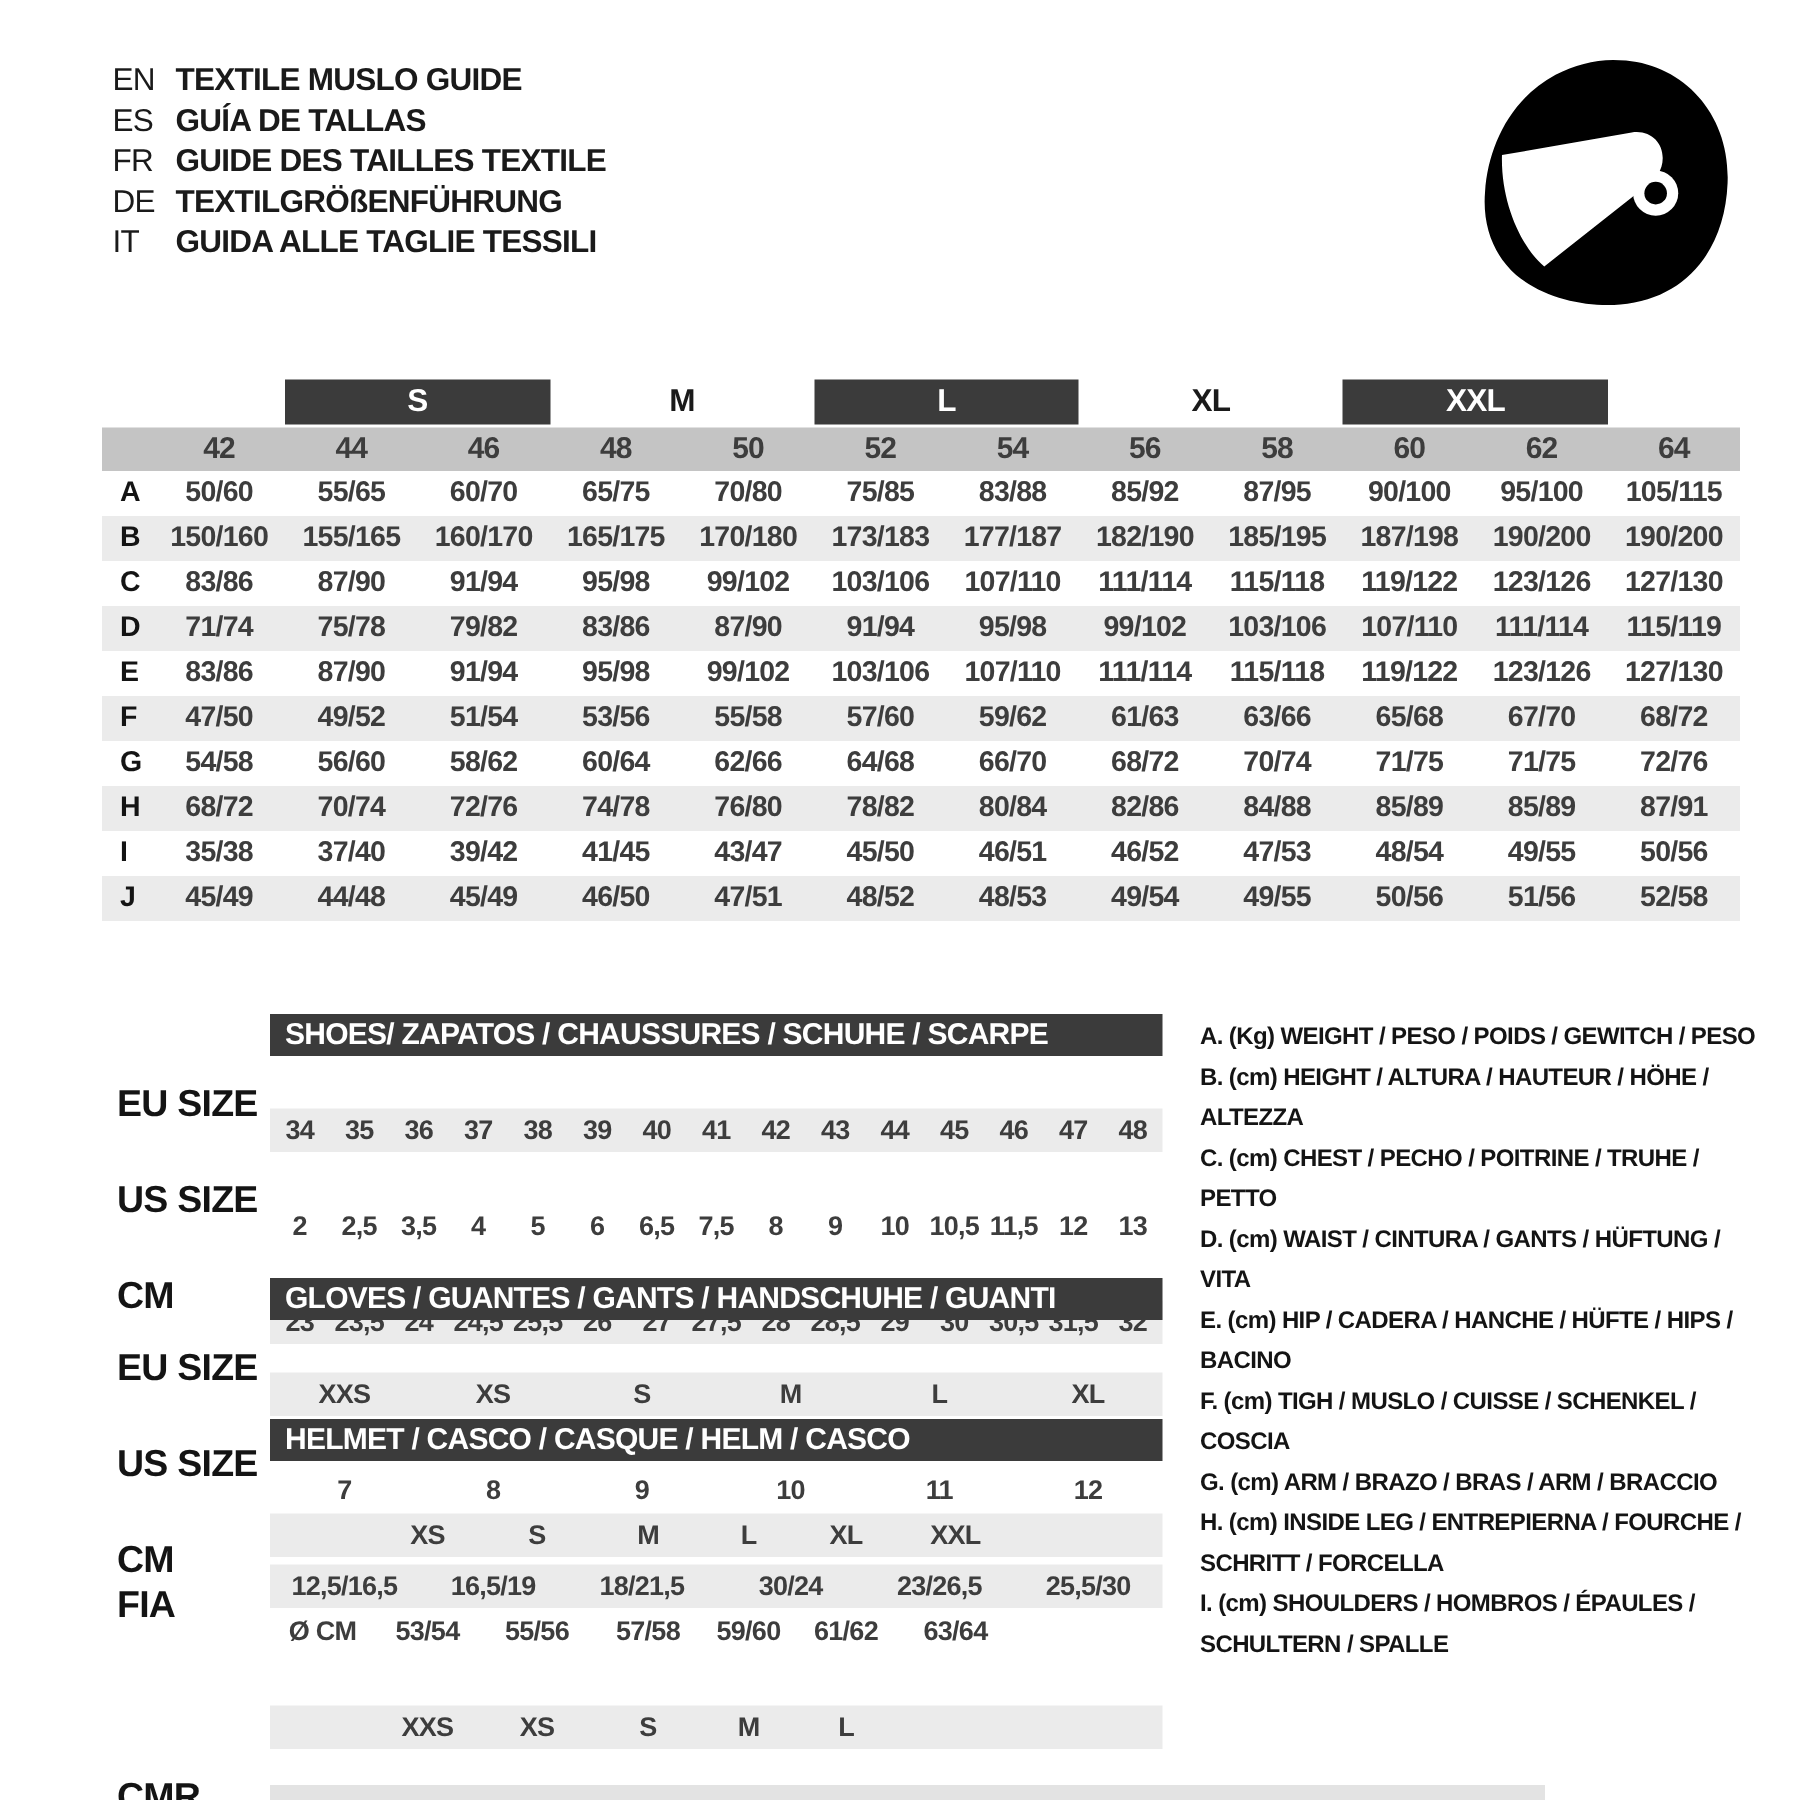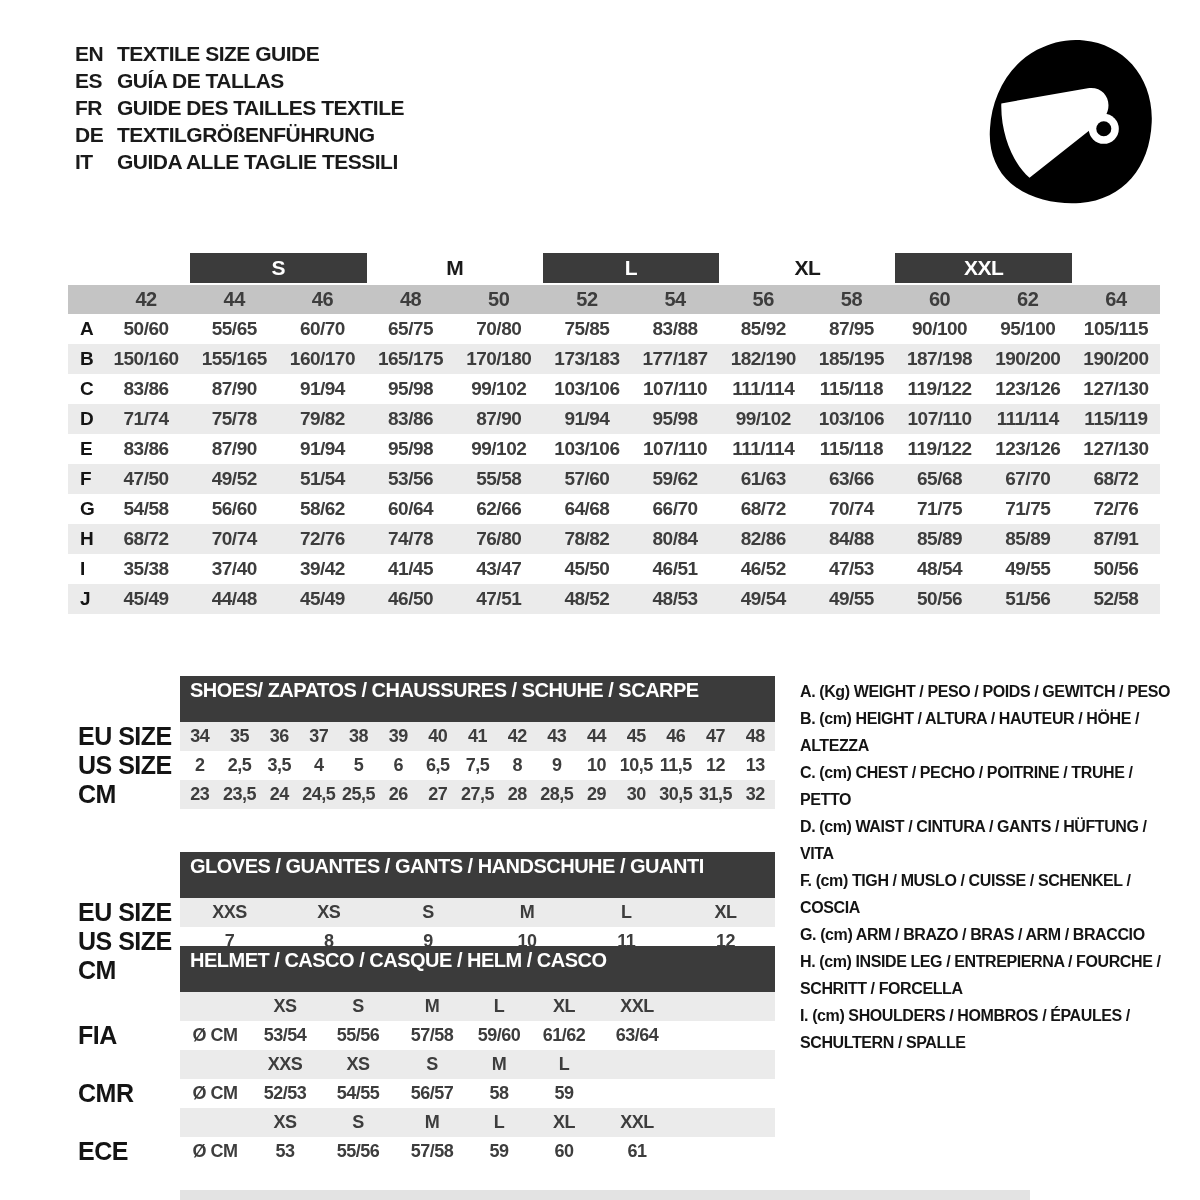--- a/index.html
+++ b/index.html
@@ -4,21 +4,21 @@
 <style>
   html,body{margin:0;padding:0;}
   body{
     width:1200px;height:1200px;position:relative;background:#ffffff;
     font-family:"Liberation Sans","DejaVu Sans",sans-serif;
     color:#1a1a1a;overflow:hidden;
   }
   
   .languages{position:absolute;left:75px;top:40px;}
   .lang-row{display:flex;height:27px;align-items:center;}
-  .lang-code{width:42px;font-weight:700;font-size:21px;letter-spacing:-0.5px;}
+  .lang-code{width:42px;font-weight:400;font-size:21px;letter-spacing:-0.5px;}
   .lang-title{font-weight:700;font-size:21px;letter-spacing:-0.5px;}
   .helmet-icon{position:absolute;left:975px;top:34px;width:188px;height:182px;}
 
   
   .size-table{position:absolute;left:68px;top:253px;width:1092px;}
   .grid13{display:grid;grid-template-columns:34px repeat(12,1fr);}
   .contents{display:contents;}
   .band-row{height:30px;margin-bottom:2px;}
   .band-cell{text-align:center;font-weight:700;font-size:21px;line-height:30px;letter-spacing:-0.5px;}
   .band-cell[data-span="2"]{grid-column:span 2;}
@@ -32,43 +32,43 @@
   .letter-cell{font-weight:700;font-size:19px;line-height:30px;padding-left:12px;color:#141414;}
   .val-cell{text-align:center;font-weight:700;font-size:19px;line-height:30px;color:#3d3d3d;letter-spacing:-0.5px;}
 
   
   .btable{position:absolute;left:78px;width:700px;}
   .shoes-table{top:676px;}
   .gloves-table{top:852px;}
   .helmet-table{top:946px;}
   .bt-row{display:flex;}
   .bt-label{width:102px;font-weight:700;font-size:25px;color:#141414;display:flex;align-items:center;letter-spacing:-0.5px;}
-  .bt-bar{width:595px;height:46px;background:#3b3b3b;color:#fff;font-weight:700;font-size:20px;line-height:28px;padding-left:10px;box-sizing:border-box;letter-spacing:-0.5px;white-space:nowrap;}
-  .bt-cells{width:595px;display:grid;}
+  .bt-bar{width:595px;height:28px;background:#3b3b3b;color:#fff;font-weight:700;font-size:20px;line-height:28px;padding-left:10px;box-sizing:border-box;letter-spacing:-0.5px;white-space:nowrap;}
+  .bt-cells{width:595px;display:grid;margin-top:35px;}
   .cols15{grid-template-columns:repeat(15,1fr);}
   .cols6{grid-template-columns:repeat(6,1fr);}
   .hm-cols{grid-template-columns:70px 70px 76px 72px 62px 68px 78px;}
   .bt-row[data-shade="true"] .bt-cells{background:#ebebeb;}
   .bt-cell{text-align:center;font-weight:700;font-size:18px;line-height:29px;color:#3d3d3d;letter-spacing:-0.5px;white-space:nowrap;}
   .shoes-table .bt-cell,.gloves-table .bt-cell,.helmet-table .bt-cell{line-height:29px;height:29px;}
 
   
   .legend{position:absolute;left:800px;top:678px;width:384px;}
   .legend-item{font-weight:700;font-size:16px;line-height:27px;color:#141414;letter-spacing:-0.4px;}
 
   .bottom-bar{position:absolute;left:180px;top:1190px;width:850px;height:10px;background:#e3e3e3;}
 </style>
 </head>
 <body>
 
 <div class="languages">
   <div>
       <div class="lang-row">
       <span class="lang-code">EN</span>
-      <span class="lang-title">TEXTILE SIZE GUIDE</span>
+      <span class="lang-title">TEXTILE MUSLO GUIDE</span>
     </div>
       <div class="lang-row">
       <span class="lang-code">ES</span>
       <span class="lang-title">GUÍA DE TALLAS</span>
     </div>
       <div class="lang-row">
       <span class="lang-code">FR</span>
       <span class="lang-title">GUIDE DES TAILLES TEXTILE</span>
     </div>
       <div class="lang-row">
@@ -256,20 +256,21 @@
     </div>
     </div>
 </div>
 
 <div class="legend">
   <div>
       <div class="legend-item">A. (Kg) WEIGHT / PESO / POIDS / GEWITCH / PESO</div>
       <div class="legend-item">B. (cm) HEIGHT / ALTURA / HAUTEUR / HÖHE / ALTEZZA</div>
       <div class="legend-item">C. (cm) CHEST / PECHO / POITRINE / TRUHE / PETTO</div>
       <div class="legend-item">D. (cm) WAIST / CINTURA / GANTS / HÜFTUNG / VITA</div>
+      <div class="legend-item">E. (cm) HIP / CADERA / HANCHE / HÜFTE / HIPS /  BACINO</div>
       <div class="legend-item">F. (cm) TIGH / MUSLO / CUISSE / SCHENKEL / COSCIA</div>
       <div class="legend-item">G. (cm) ARM  / BRAZO / BRAS / ARM / BRACCIO</div>
       <div class="legend-item">H. (cm) INSIDE LEG / ENTREPIERNA / FOURCHE / SCHRITT / FORCELLA</div>
       <div class="legend-item">I.  (cm) SHOULDERS / HOMBROS / ÉPAULES / SCHULTERN / SPALLE</div>
     </div>
 </div>
 
 <div class="bottom-bar"></div>
 
 </body></html>

